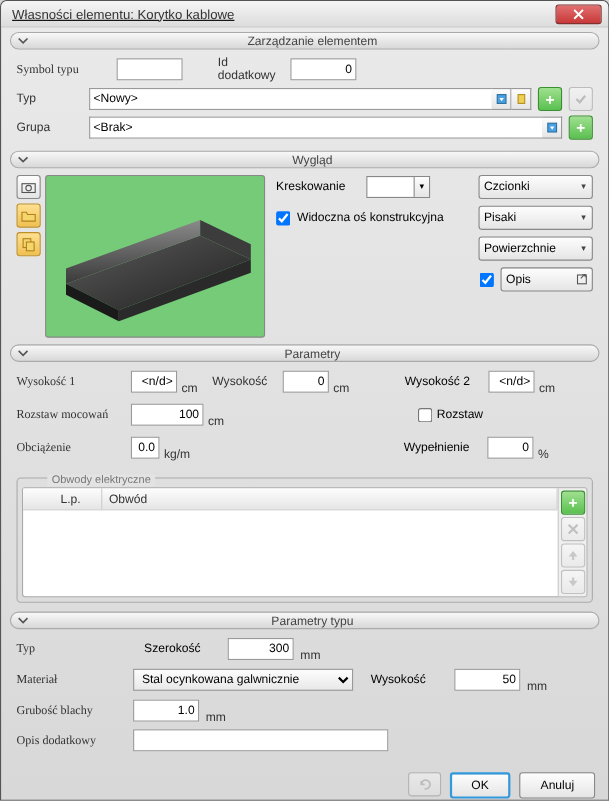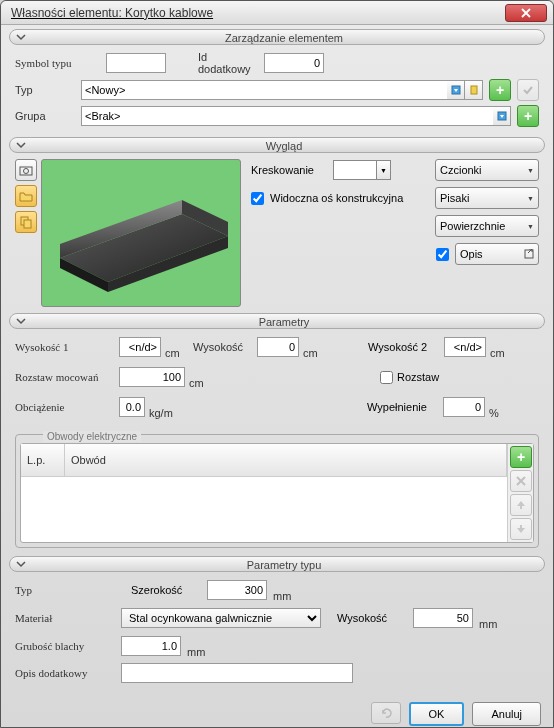--- a/index.html
+++ b/index.html
@@ -28,21 +28,21 @@
 .side-icons { width: 22px; display: flex; flex-direction: column; gap: 4px; }
 .preview-area { width: 200px; height: 148px; border:1px solid #888; border-radius:3px; overflow:hidden; background:#75cb77; position:relative; }
 .preview-area svg { position:absolute; top:0; left:0; }
 .appearance-right { flex: 1; display:flex; flex-direction:column; gap:6px; padding-left:6px; }
 .check-row { display:flex; align-items:center; gap:6px; }
 .param-row { display:flex; align-items:center; gap:4px; margin-bottom:6px; }
 .param-cell { display:flex; align-items:center; gap:4px; flex:1; }
 .unit { color:#333; width:24px;margin-top:12px; }
 .table-wrap { border:1px solid #aaa; border-radius:3px; background:#fff; display:flex; height:100px; margin-top:2px; }
 .table-main { flex:1; display:flex; flex-direction:column; }
-.thead { display:flex; height:33px; background:linear-gradient(#fdfdfd,#e5e5e5); border-bottom:1px solid #ccc; }
+.thead { display:flex; height:20px; background:linear-gradient(#fdfdfd,#e5e5e5); border-bottom:1px solid #ccc;padding-left:28px; }
 .th { border-right:1px solid #ccc; display:flex; align-items:center; padding:0 6px; color:#333; }
 .tbody { flex:1; }
 .table-side { width:26px; display:flex; flex-direction:column; gap:2px; padding:2px; background:#efefef; border-left:1px solid #ccc; }
 .fieldset-label { color:#777; font-size:10px; padding:0 4px; position:relative; top:6px; left:10px; background:#e3e3e3; width:fit-content; z-index:2;margin-left:18px; }
 .fieldset-box { border:1px solid #aaa; border-radius:4px; padding:6px 4px 4px 4px; position:relative; top:-2px; }
 .footer { display:flex; justify-content:flex-end; gap:8px; padding:6px 4px 0 4px; }
 .btn { height:24px; border:1px solid #888; background:linear-gradient(#fdfdfd,#e5e5e5); border-radius:3px; padding:0 18px; cursor:pointer; display:flex; align-items:center; }
 .btn.ok { border:2px solid #3399dd; }
 select { background:linear-gradient(#fdfdfd,#e8e8e8); }
 .hatch-combo { width:58px; height:20px; border:1px solid #888; background:#fff; display:flex; align-items:center; }

